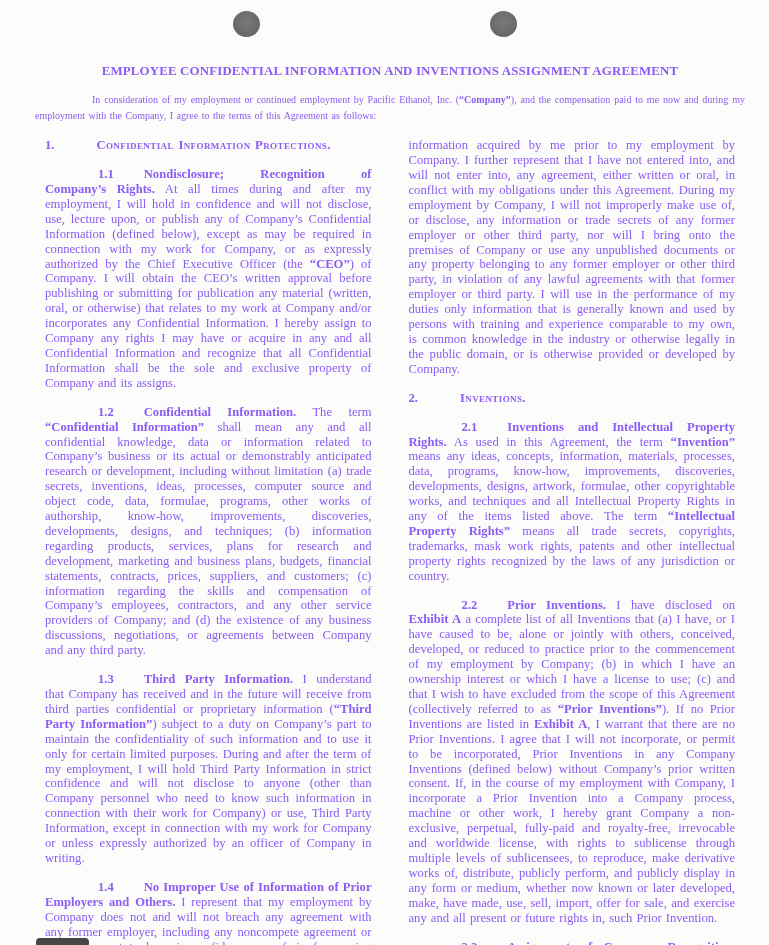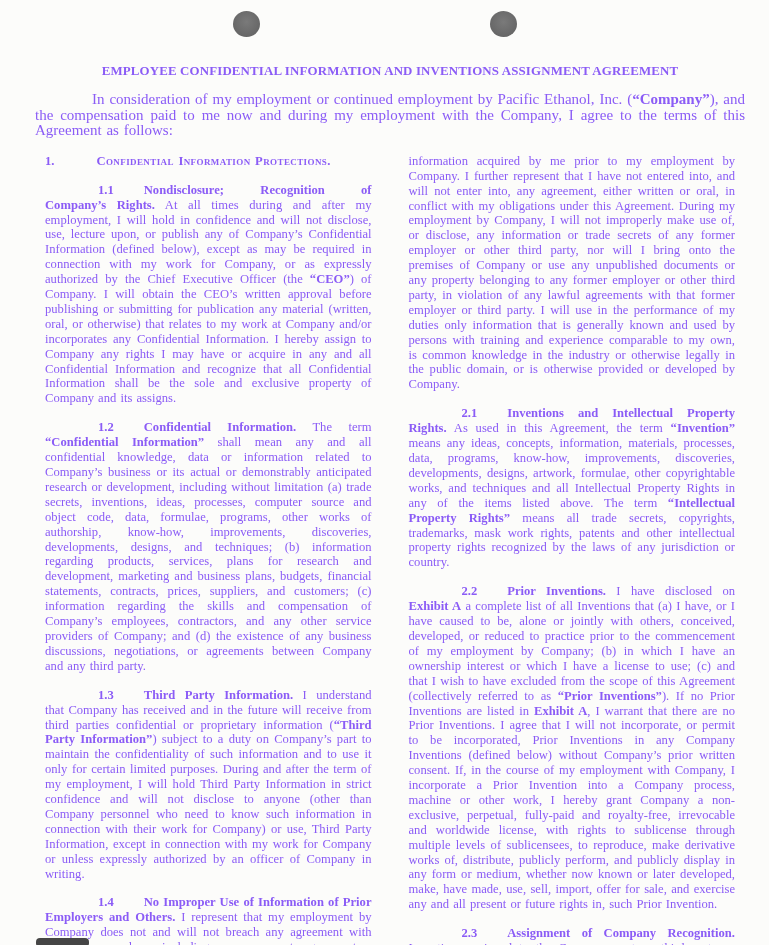--- a/index.html
+++ b/index.html
@@ -16,21 +16,21 @@
   .content { position: absolute; left: 35px; right: 24px; top: 0; }
   .title {
     margin: 64px 0 0;
     font-size: 12.9px;
     font-weight: bold;
     text-align: center;
     letter-spacing: 0.15px;
   }
   .intro {
     margin: 13px 0 0;
-    font-size: 15px;
+    font-size: 10px;
     line-height: 15.6px;
     text-align: justify;
     text-indent: 57px;
     word-spacing: 1px;
   }
   .columns { display: flex; gap: 17px; margin-top: 15px; }
   .col {
     flex: 1;
     min-width: 0;
     font-size: 12.6px;
@@ -80,20 +80,21 @@
       <div class="col">
         <p class="sechead"><span class="b">1.</span><span class="tab" style="width: 42px;"></span><span class="b sc">Confidential Information Protections.</span></p>
         <p><span class="b">1.1</span><span class="tab" style="width: 30px;"></span><span class="b">Nondisclosure; Recognition of Company’s Rights.</span><span> At all times during and after my employment, I will hold in confidence and will not disclose, use, lecture upon, or publish any of Company’s Confidential Information (defined below), except as may be required in connection with my work for Company, or as expressly authorized by the Chief Executive Officer (the </span><span class="b">“CEO”</span><span>) of Company. I will obtain the CEO’s written approval before publishing or submitting for publication any material (written, oral, or otherwise) that relates to my work at Company and/or incorporates any Confidential Information. I hereby assign to Company any rights I may have or acquire in any and all Confidential Information and recognize that all Confidential Information shall be the sole and exclusive property of Company and its assigns.</span></p>
         <p><span class="b">1.2</span><span class="tab" style="width: 30px;"></span><span class="b">Confidential Information.</span><span> The term </span><span class="b">“Confidential Information”</span><span> shall mean any and all confidential knowledge, data or information related to Company’s business or its actual or demonstrably anticipated research or development, including without limitation (a) trade secrets, inventions, ideas, processes, computer source and object code, data, formulae, programs, other works of authorship, know-how, improvements, discoveries, developments, designs, and techniques; (b) information regarding products, services, plans for research and development, marketing and business plans, budgets, financial statements, contracts, prices, suppliers, and customers; (c) information regarding the skills and compensation of Company’s employees, contractors, and any other service providers of Company; and (d) the existence of any business discussions, negotiations, or agreements between Company and any third party.</span></p>
         <p><span class="b">1.3</span><span class="tab" style="width: 30px;"></span><span class="b">Third Party Information.</span><span> I understand that Company has received and in the future will receive from third parties confidential or proprietary information (</span><span class="b">“Third Party Information”</span><span>) subject to a duty on Company’s part to maintain the confidentiality of such information and to use it only for certain limited purposes. During and after the term of my employment, I will hold Third Party Information in strict confidence and will not disclose to anyone (other than Company personnel who need to know such information in connection with their work for Company) or use, Third Party Information, except in connection with my work for Company or unless expressly authorized by an officer of Company in writing.</span></p>
         <p class="cont"><span class="b">1.4</span><span class="tab" style="width: 30px;"></span><span class="b">No Improper Use of Information of Prior Employers and Others.</span><span> I represent that my employment by Company does not and will not breach any agreement with any former employer, including any noncompete agreement or any agreement to keep in confidence or refrain from using</span></p>
       </div>
 
       <div class="col">
         <p class="noindent"><span>information acquired by me prior to my employment by Company. I further represent that I have not entered into, and will not enter into, any agreement, either written or oral, in conflict with my obligations under this Agreement. During my employment by Company, I will not improperly make use of, or disclose, any information or trade secrets of any former employer or other third party, nor will I bring onto the premises of Company or use any unpublished documents or any property belonging to any former employer or other third party, in violation of any lawful agreements with that former employer or third party. I will use in the performance of my duties only information that is generally known and used by persons with training and experience comparable to my own, is common knowledge in the industry or otherwise legally in the public domain, or is otherwise provided or developed by Company.</span></p>
+        <p class="sechead"><span class="b">2.</span><span class="tab" style="width: 42px;"></span><span class="b sc">Inventions.</span></p>
         <p><span class="b">2.1</span><span class="tab" style="width: 30px;"></span><span class="b">Inventions and Intellectual Property Rights.</span><span> As used in this Agreement, the term </span><span class="b">“Invention”</span><span> means any ideas, concepts, information, materials, processes, data, programs, know-how, improvements, discoveries, developments, designs, artwork, formulae, other copyrightable works, and techniques and all Intellectual Property Rights in any of the items listed above. The term </span><span class="b">“Intellectual Property Rights”</span><span> means all trade secrets, copyrights, trademarks, mask work rights, patents and other intellectual property rights recognized by the laws of any jurisdiction or country.</span></p>
         <p><span class="b">2.2</span><span class="tab" style="width: 30px;"></span><span class="b">Prior Inventions.</span><span> I have disclosed on </span><span class="b">Exhibit A</span><span> a complete list of all Inventions that (a) I have, or I have caused to be, alone or jointly with others, conceived, developed, or reduced to practice prior to the commencement of my employment by Company; (b) in which I have an ownership interest or which I have a license to use; (c) and that I wish to have excluded from the scope of this Agreement (collectively referred to as </span><span class="b">“Prior Inventions”</span><span>). If no Prior Inventions are listed in </span><span class="b">Exhibit A</span><span>, I warrant that there are no Prior Inventions. I agree that I will not incorporate, or permit to be incorporated, Prior Inventions in any Company Inventions (defined below) without Company’s prior written consent. If, in the course of my employment with Company, I incorporate a Prior Invention into a Company process, machine or other work, I hereby grant Company a non-exclusive, perpetual, fully-paid and royalty-free, irrevocable and worldwide license, with rights to sublicense through multiple levels of sublicensees, to reproduce, make derivative works of, distribute, publicly perform, and publicly display in any form or medium, whether now known or later developed, make, have made, use, sell, import, offer for sale, and exercise any and all present or future rights in, such Prior Invention.</span></p>
         <p class="cont"><span class="b">2.3</span><span class="tab" style="width: 30px;"></span><span class="b">Assignment of Company Recognition.</span><span> Inventions assigned to the Company or to a third party as</span></p>
       </div>
     </div>
   </div>
 
   <div class="edge-mark"></div>
 </div>
 

